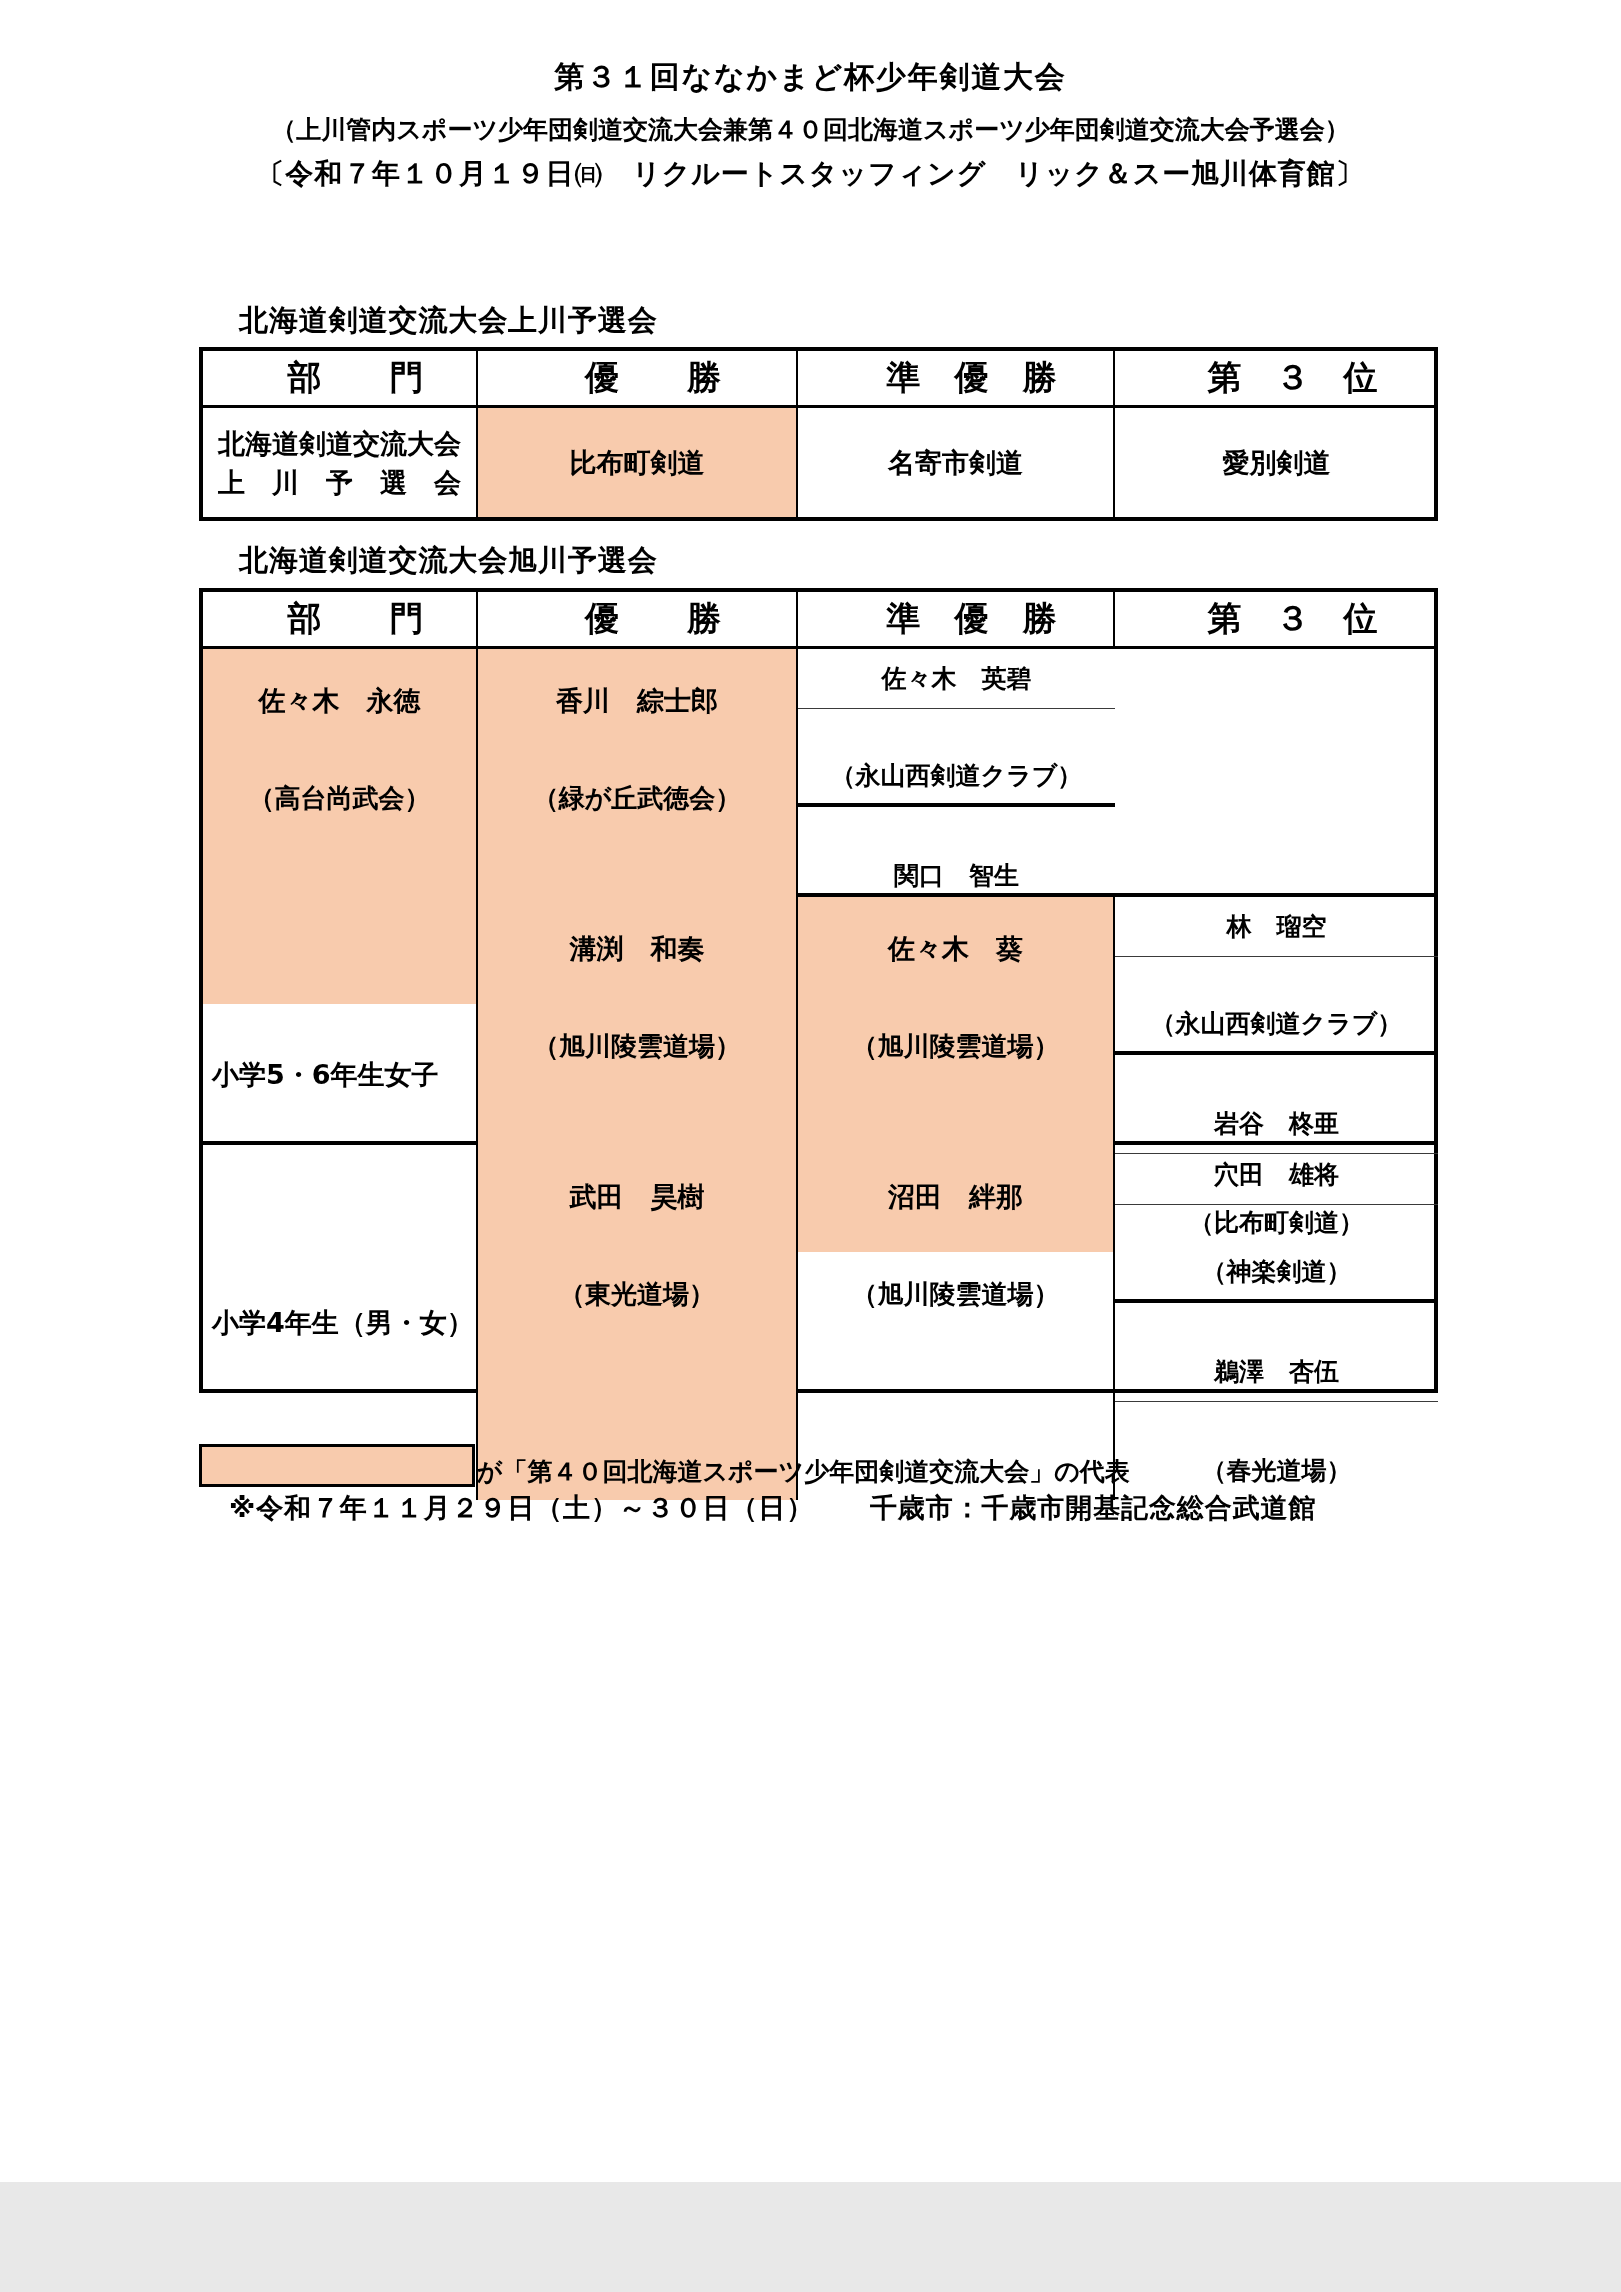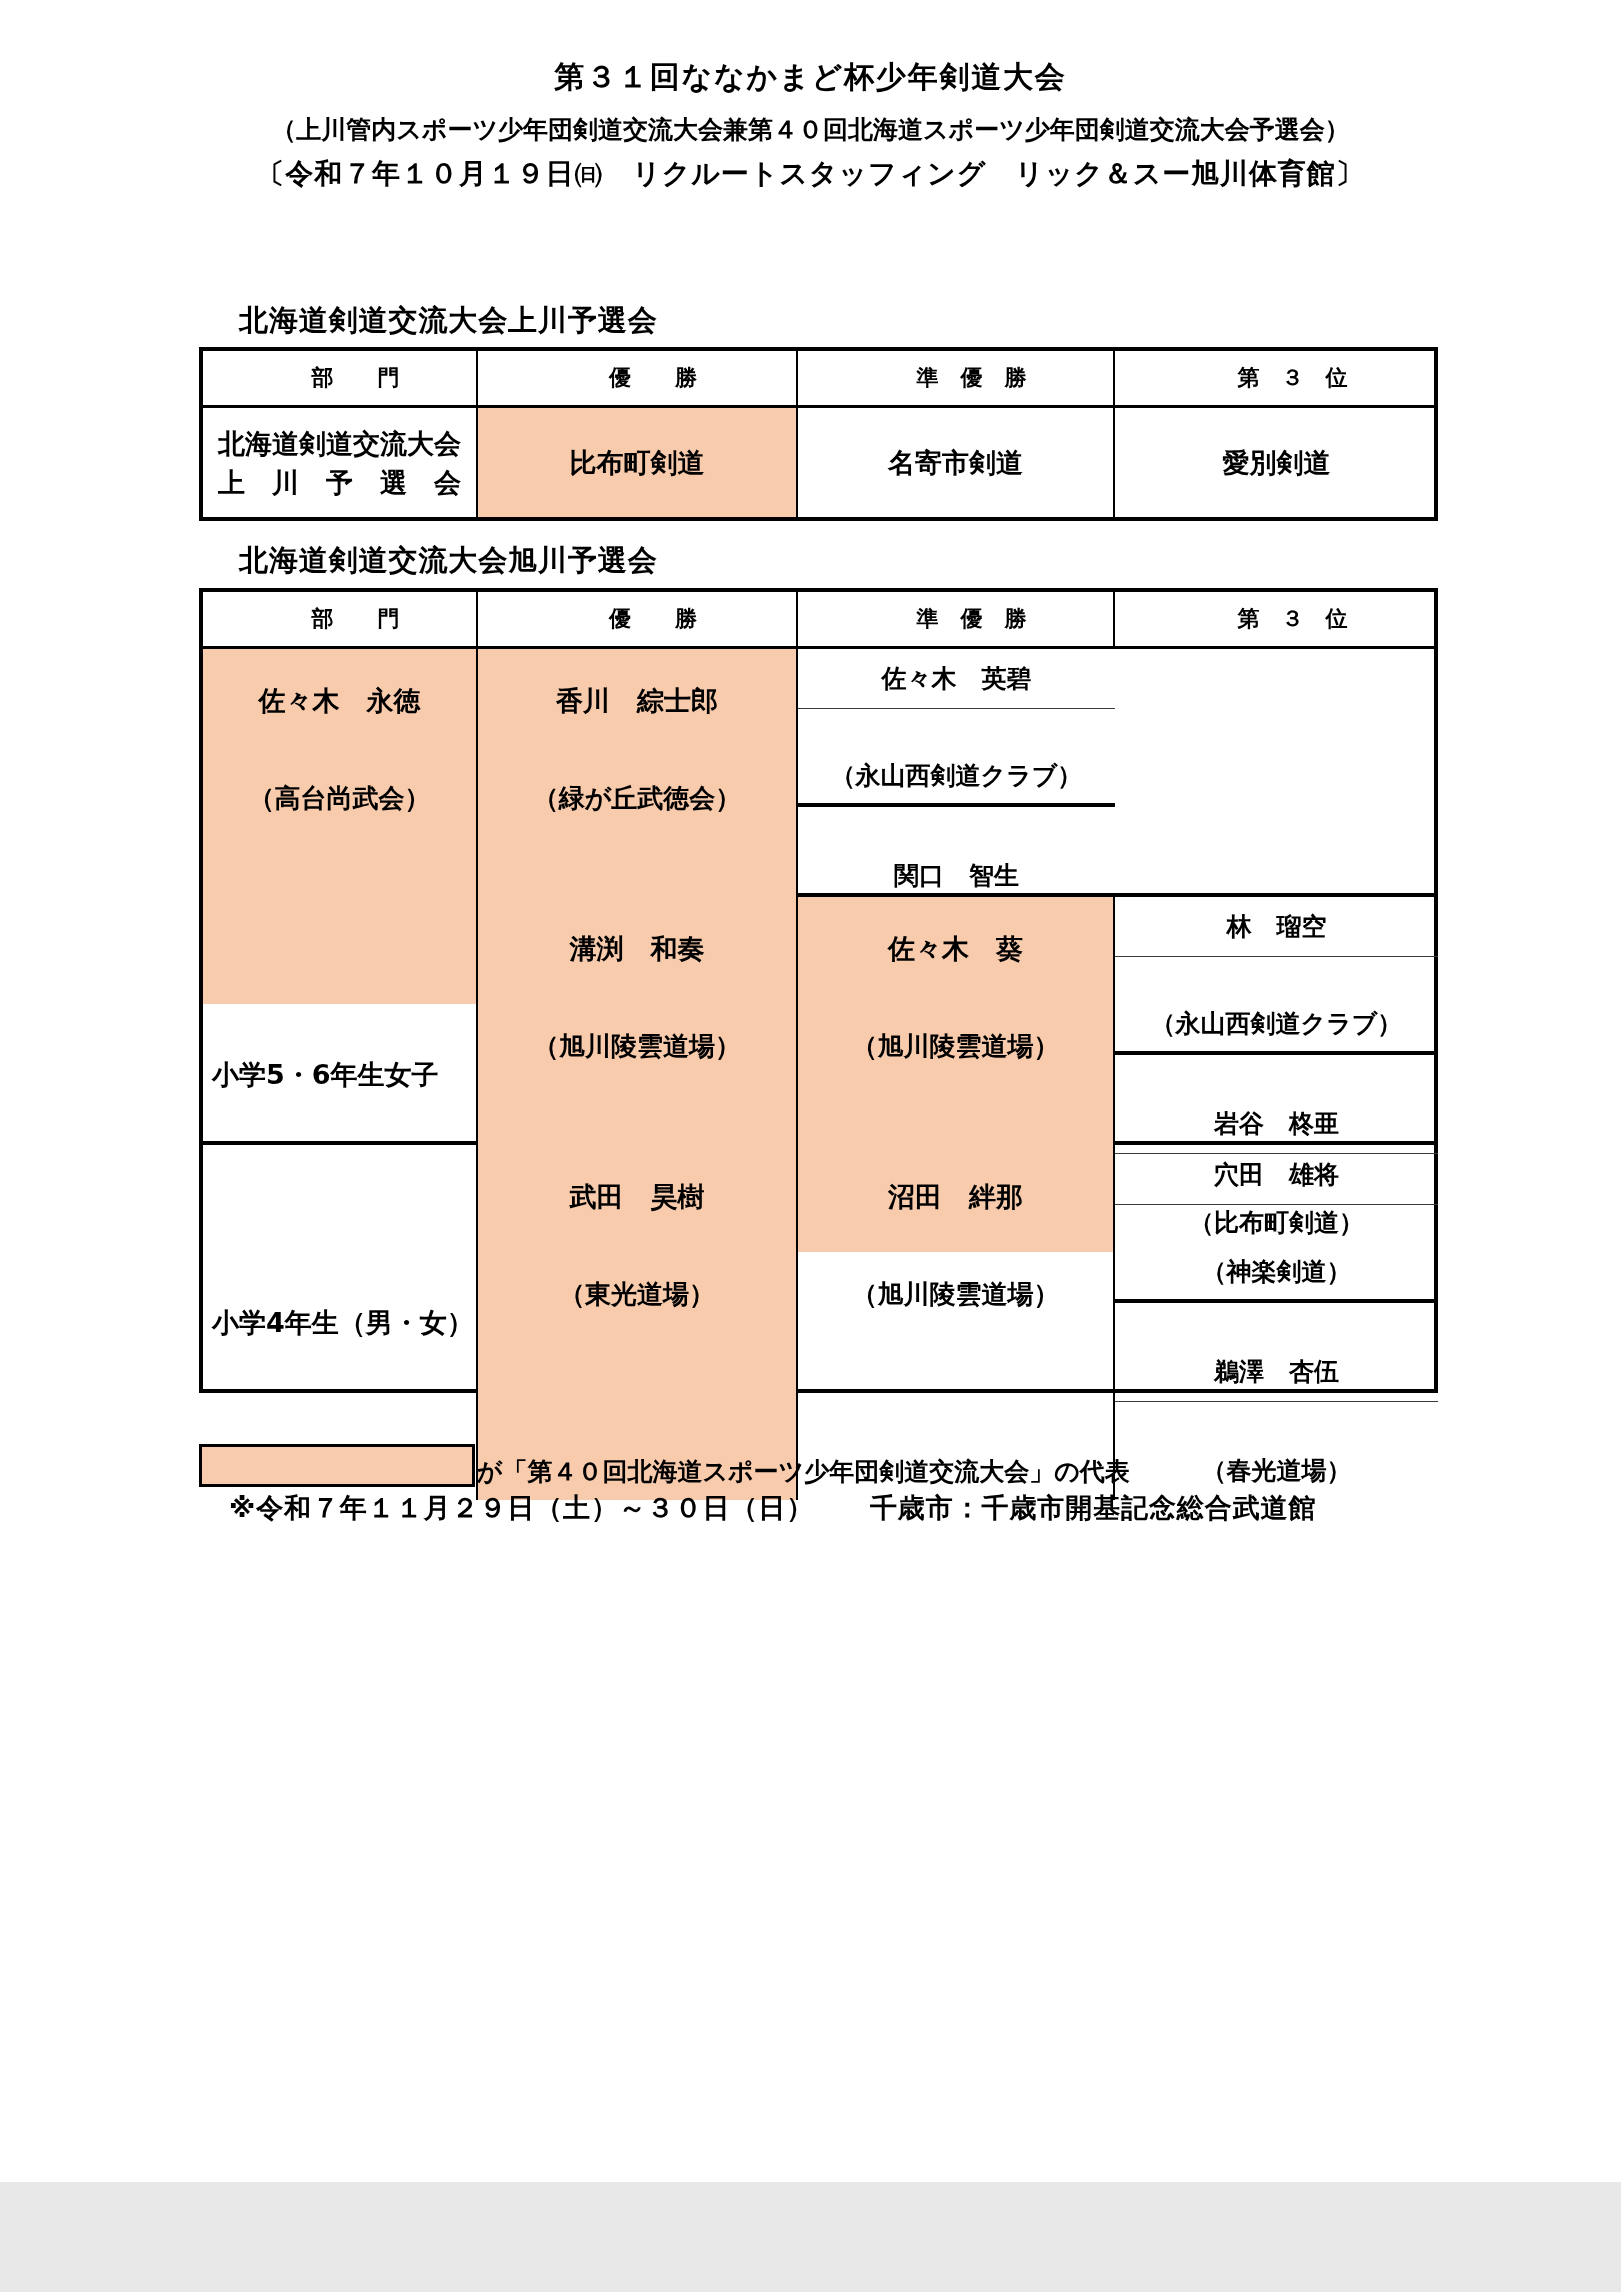--- a/index.html
+++ b/index.html
@@ -28,21 +28,21 @@
     position:absolute;left:199px;width:1239px;
     border:4.5px solid #000;
     box-sizing:border-box;
     background:#fff;
   }
   .tbl-1{top:347px;}
   .tbl-2{top:588px;}
   .hdr-row{display:grid;grid-template-columns:275px 320px 317px 323px;border-bottom:3.6px solid #000;}
   .hdr-cell{
     height:54px;display:flex;align-items:center;justify-content:center;
-    font-size:22px;border-right:2.7px solid #000;box-sizing:border-box;padding-left:32px;
+    font-size:34px;border-right:2.7px solid #000;box-sizing:border-box;padding-left:32px;
   }
   .hdr-cell:last-child{border-right:none;font-family:Liberation Serif, serif;}
 
   .body-row{display:grid;grid-template-columns:275px 320px 317px 323px;}
   .body-row + .body-row{border-top:4.5px solid #000;}
   .cell{border-right:2.7px solid #000;box-sizing:border-box;position:relative;}
   .cell:last-child{border-right:none;}
 
   
   .t1-row{height:109px;}

